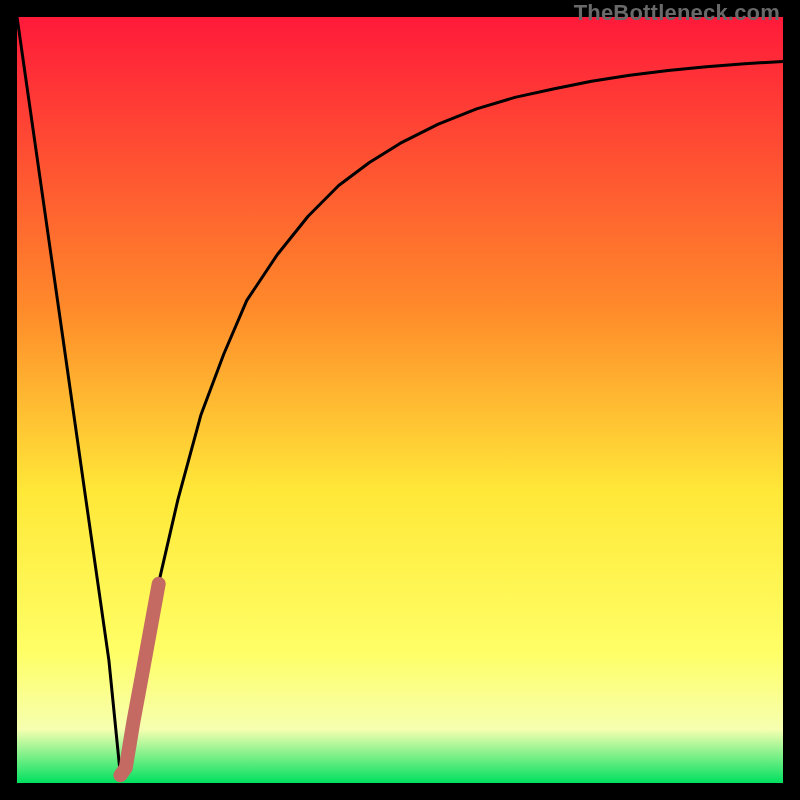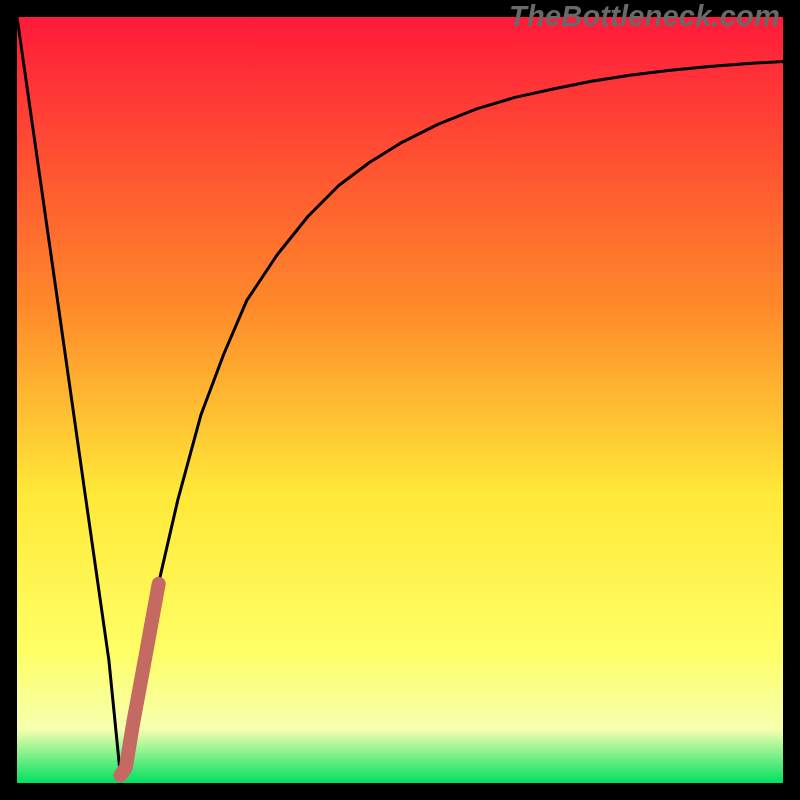--- a/index.html
+++ b/index.html
@@ -23,23 +23,22 @@
     width: 766px;
     height: 766px;
   }
   .watermark {
     position: absolute;
     top: 0;
     right: 20px;
     font-family: Arial, Helvetica, sans-serif;
     font-weight: 600;
     color: #696969;
-    font-size: 29px;
+    font-size: 22px;
     letter-spacing: 0.2px;
-    font-style: italic;
   }
 </style>
 </head>
 <body>
 
 <div class="frame">
   <svg class="plot" viewBox="0 0 766 766" preserveAspectRatio="none">
     <defs>
       <linearGradient id="bg-grad" x1="0" y1="0" x2="0" y2="1">
         <stop offset="0%" stop-color="#ff1a3a"></stop>

